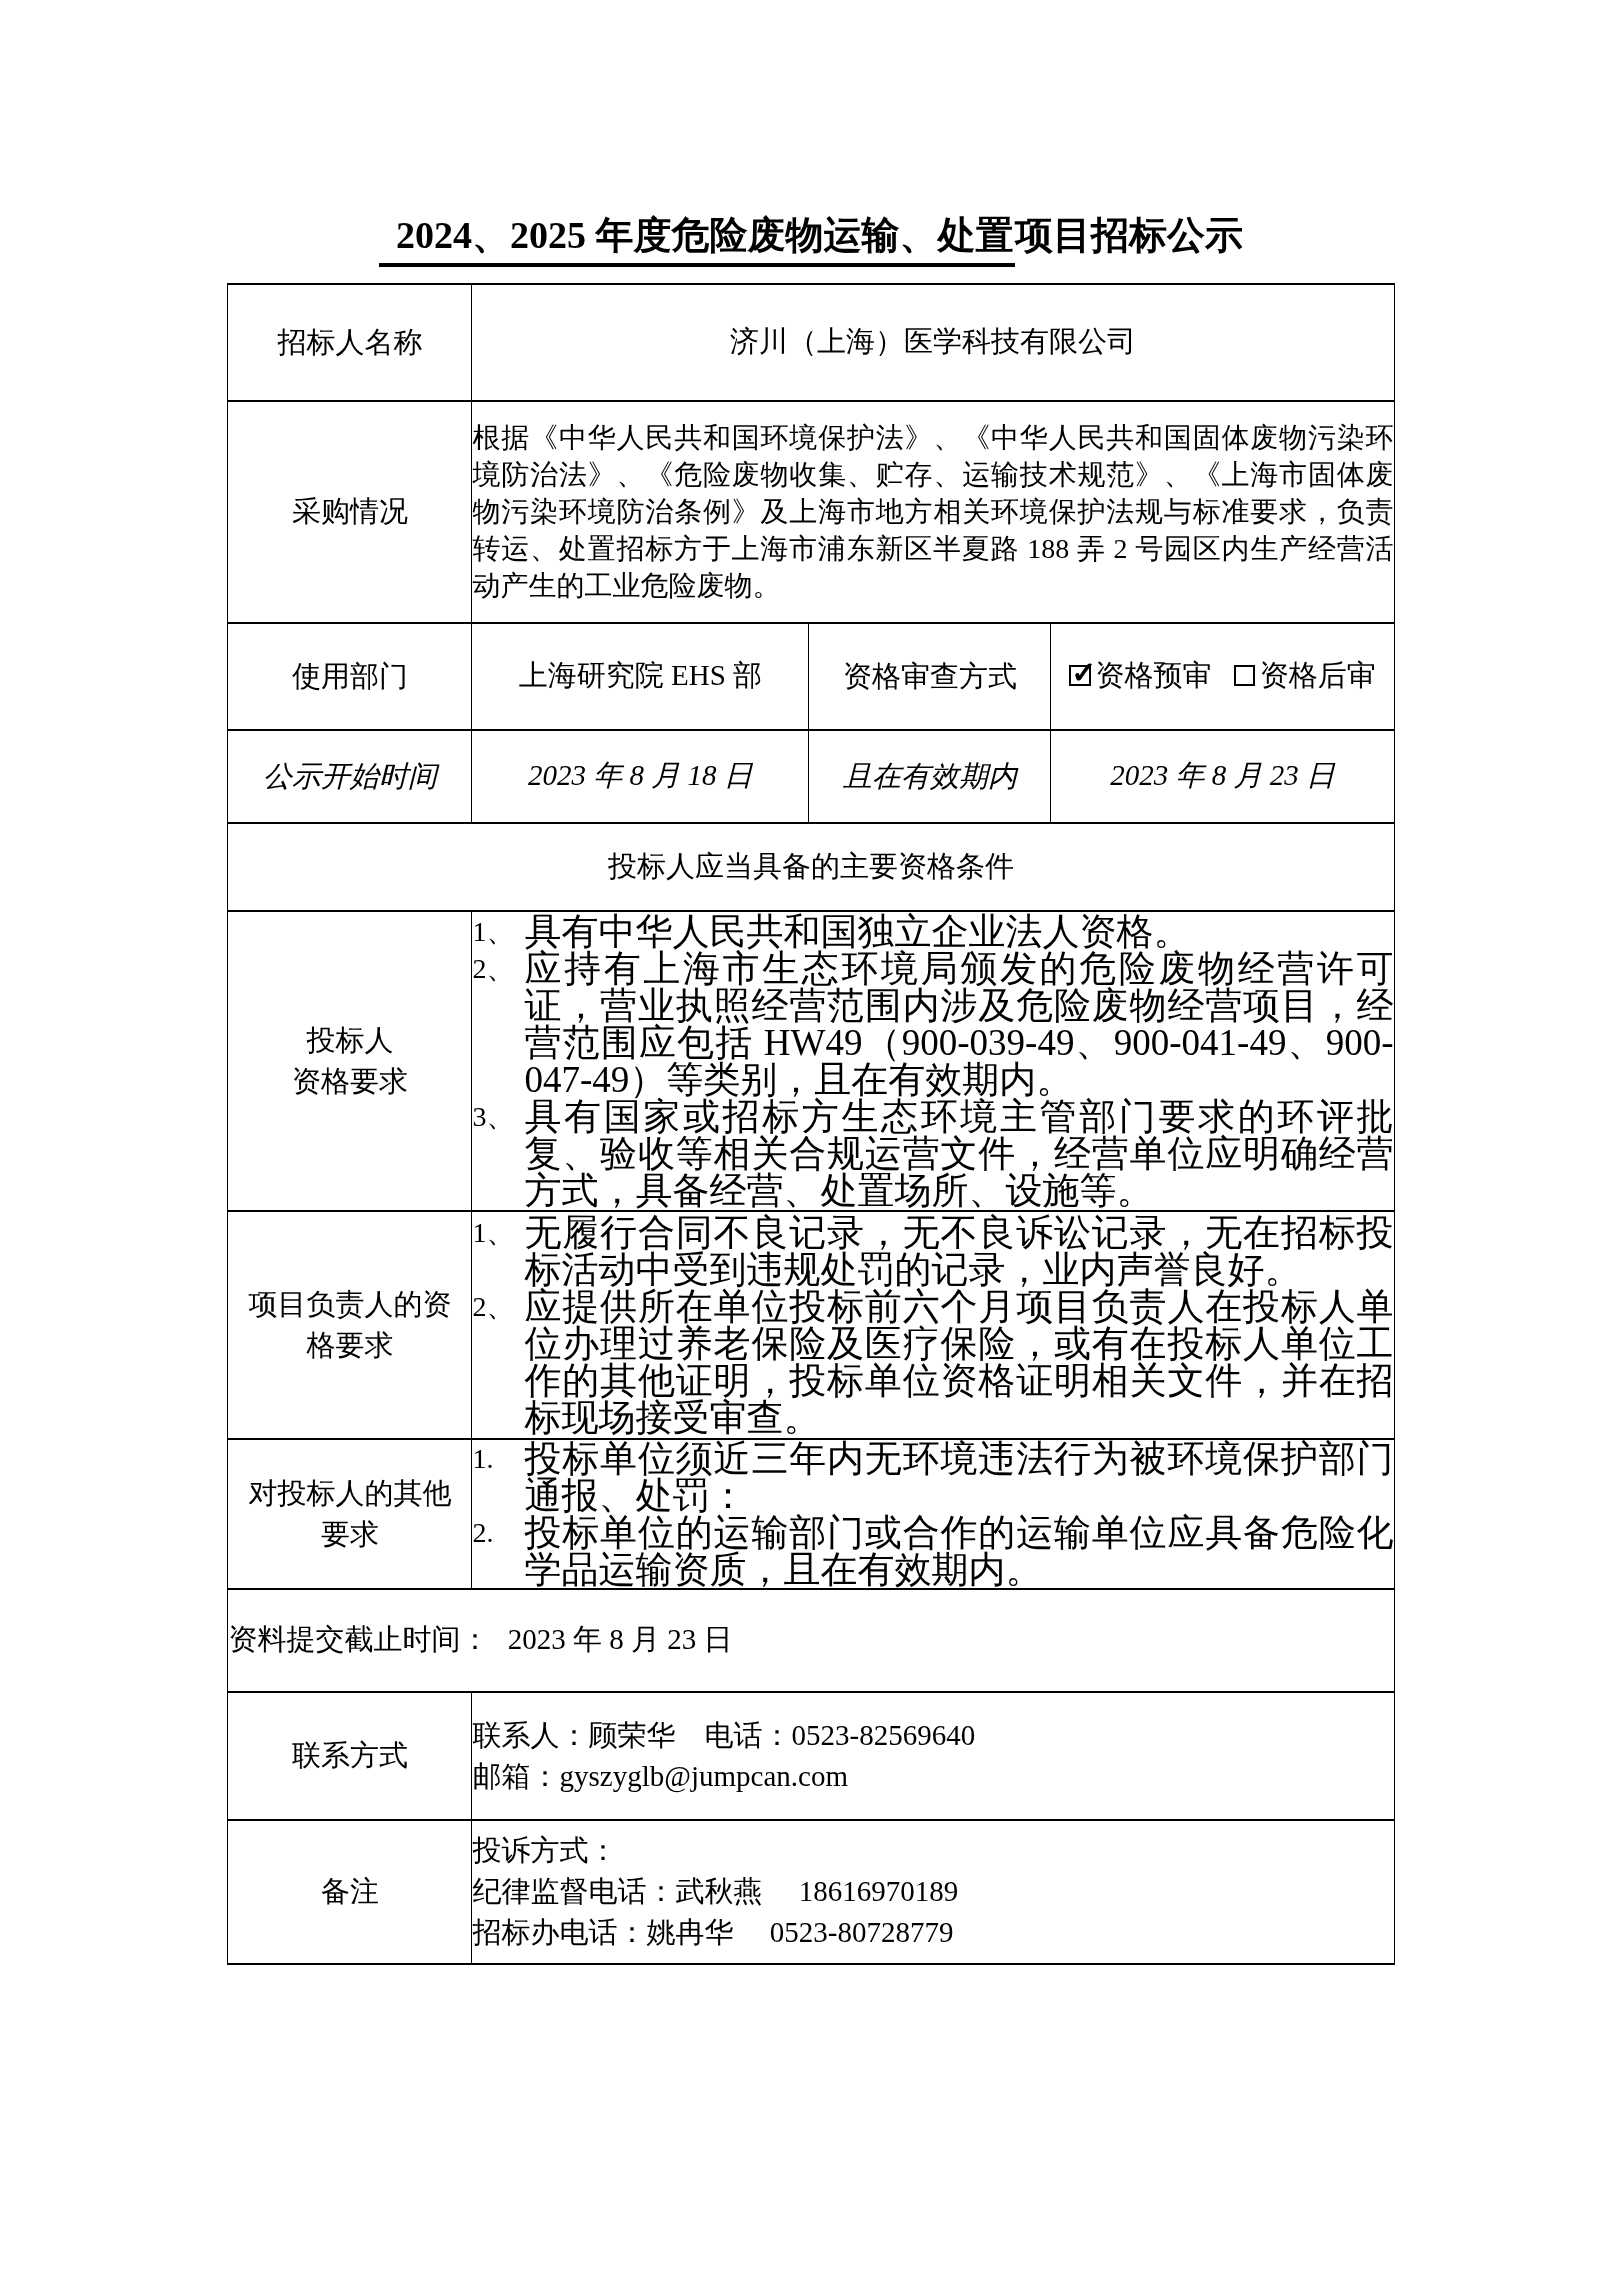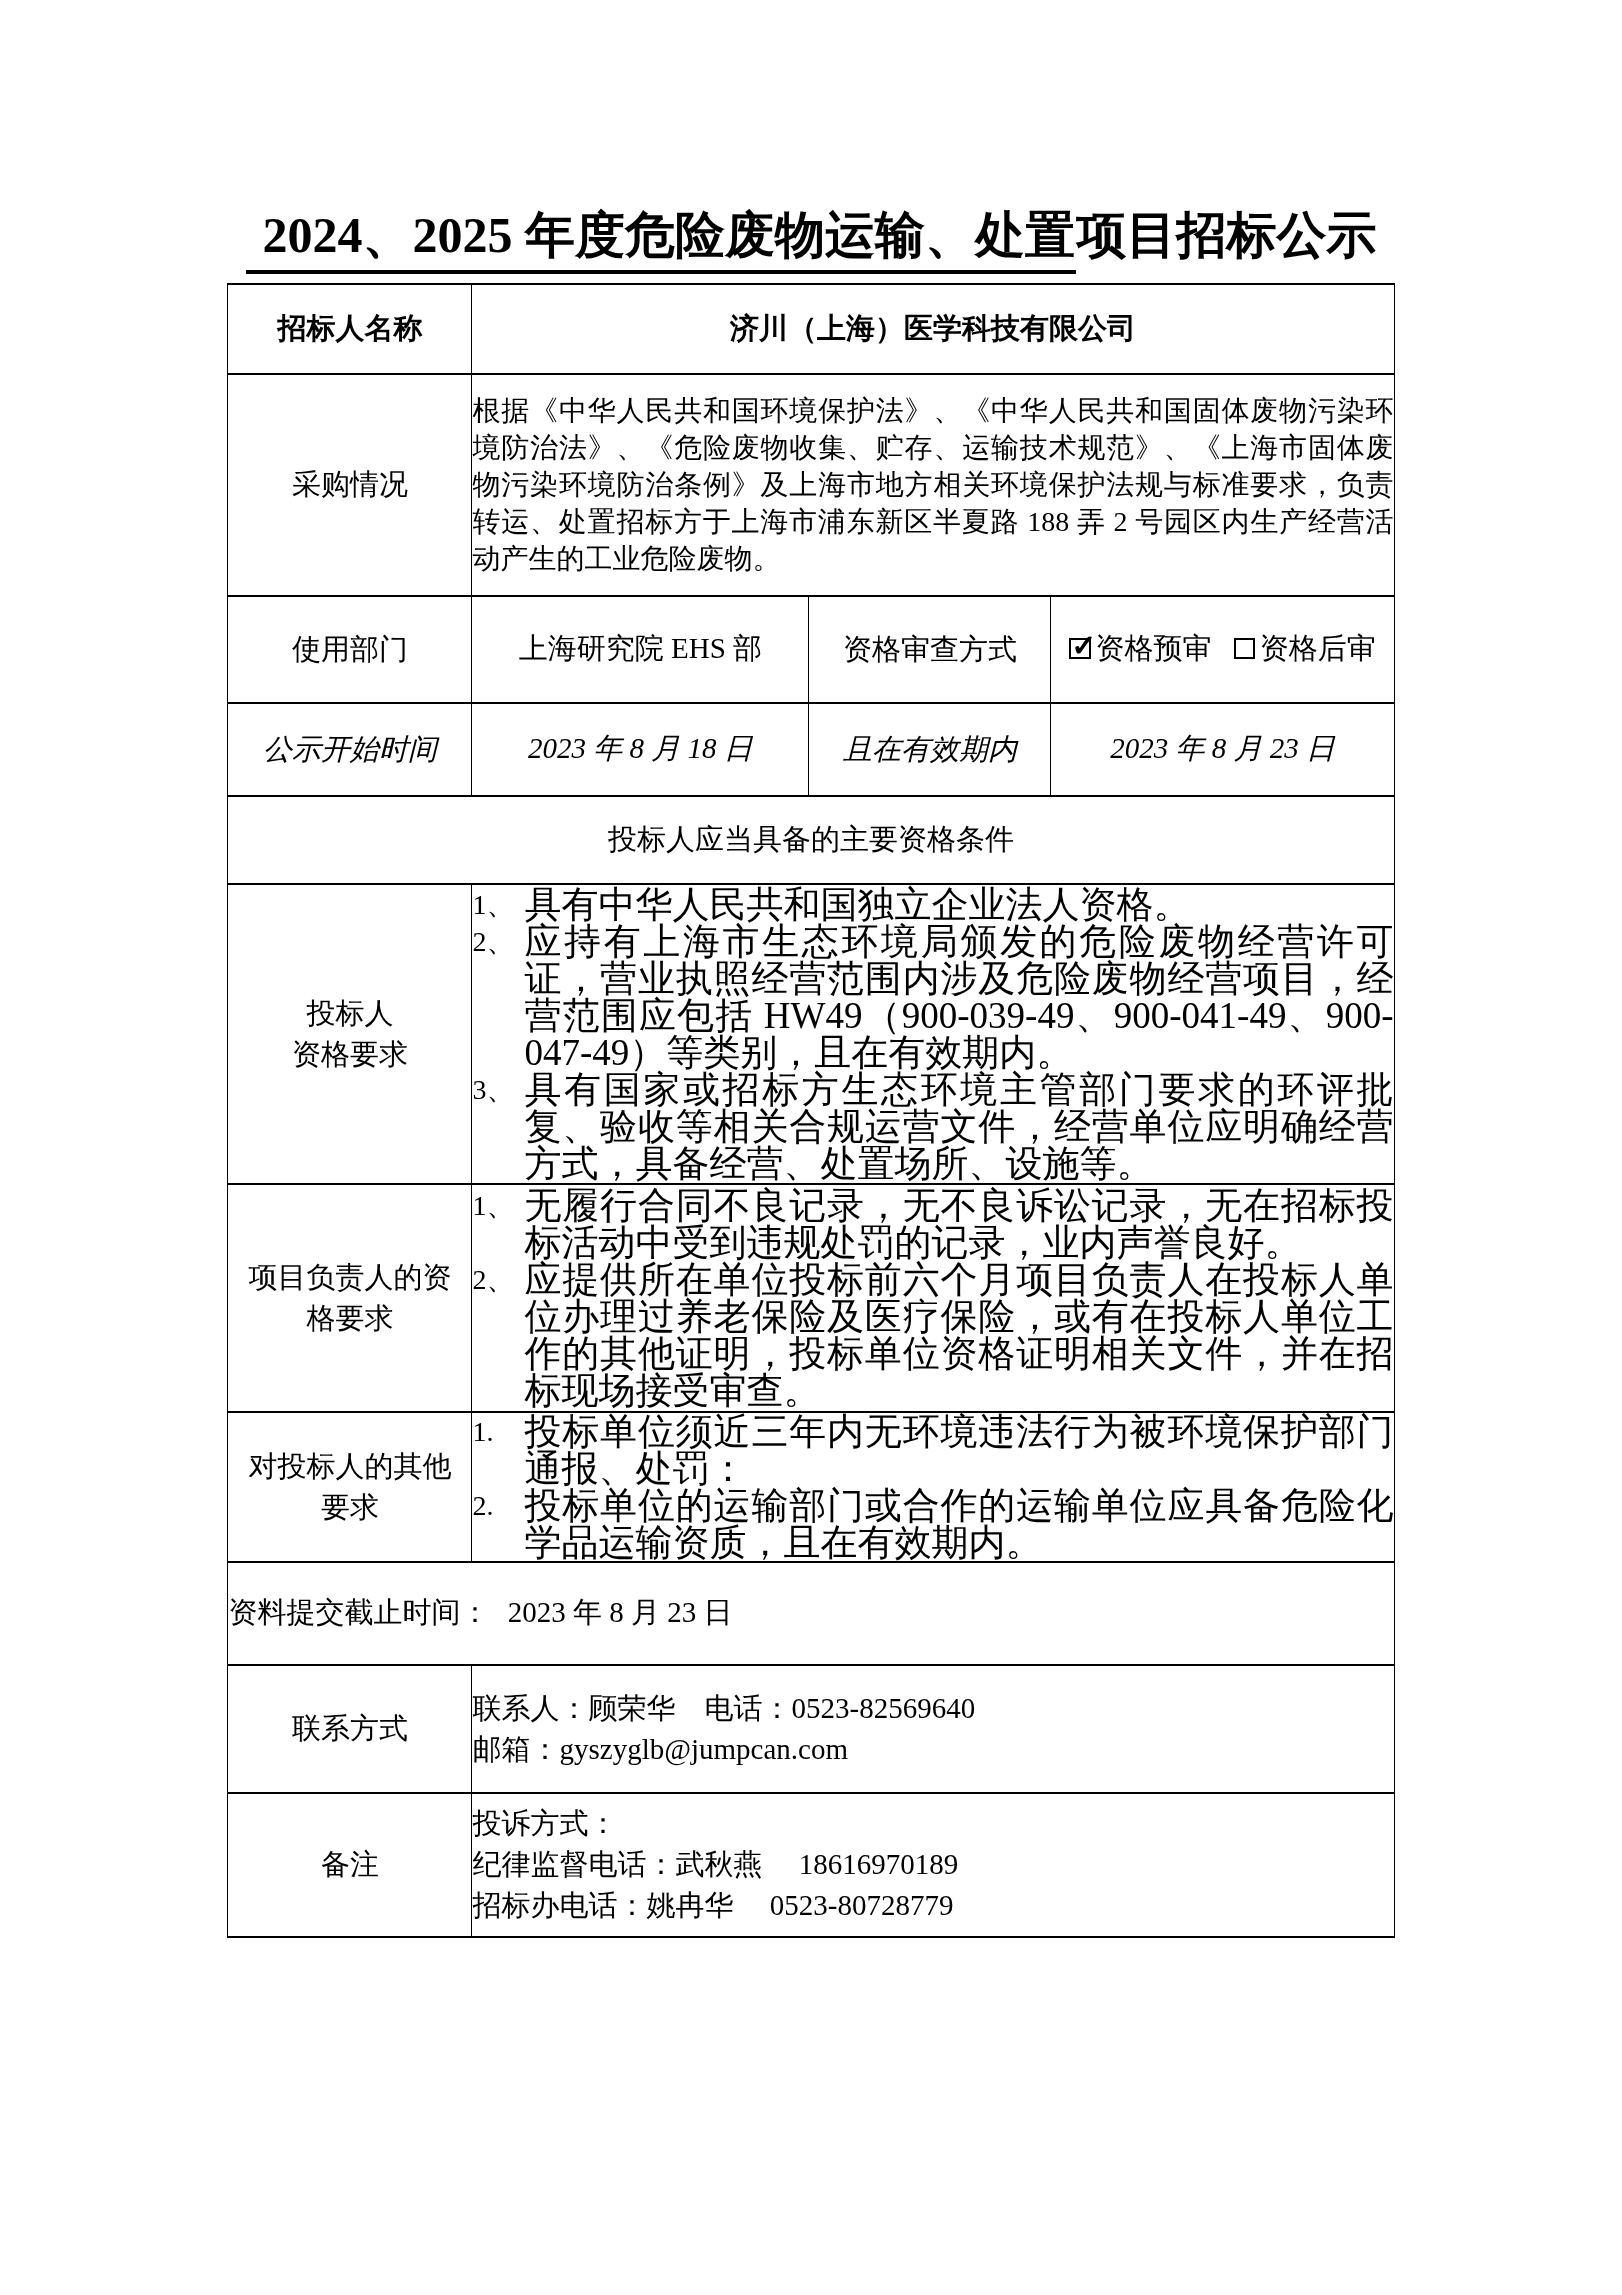--- a/index.html
+++ b/index.html
@@ -6,21 +6,21 @@
   body {
     width: 1622px; height: 2295px;
     font-family: "Liberation Serif", "DejaVu Serif", serif;
     color: #000;
   }
   .page { position: relative; width: 1622px; height: 2295px; background: #fff; overflow: hidden; }
 
   .doc-title {
     padding-top: 211px;
     text-align: center;
-    font-size: 50px;
+    font-size: 38px;
     font-weight: bold;
     line-height: 48px;
     white-space: nowrap;
   }
   .title-underlined {
     border-bottom: 4.6px solid #000;
     padding-bottom: 6.5px;
     padding-left: 17px;
     padding-right: 1.3px;
   }
@@ -33,21 +33,21 @@
   }
   .doc-table td {
     border: 1.3px solid #000;
     border-top-width: 2.6px;
     border-bottom-width: 2.6px;
     font-size: 29px;
     vertical-align: middle;
     padding: 0;
     overflow: hidden;
   }
-  tr.r1  { height: 90px; font-weight: bold; }
+  tr.r1  { height: 117px; }
   tr.r2  { height: 96px; }
   tr.r3  { height: 222px; }
   tr.r4  { height: 107px; }
   tr.r5  { height: 93px; font-style: italic; }
   tr.r6  { height: 88px; }
   tr.r7  { height: 300px; }
   tr.r8  { height: 228px; }
   tr.r9  { height: 137px; }
   tr.r10 { height: 103px; }
   tr.r11 { height: 128px; }

